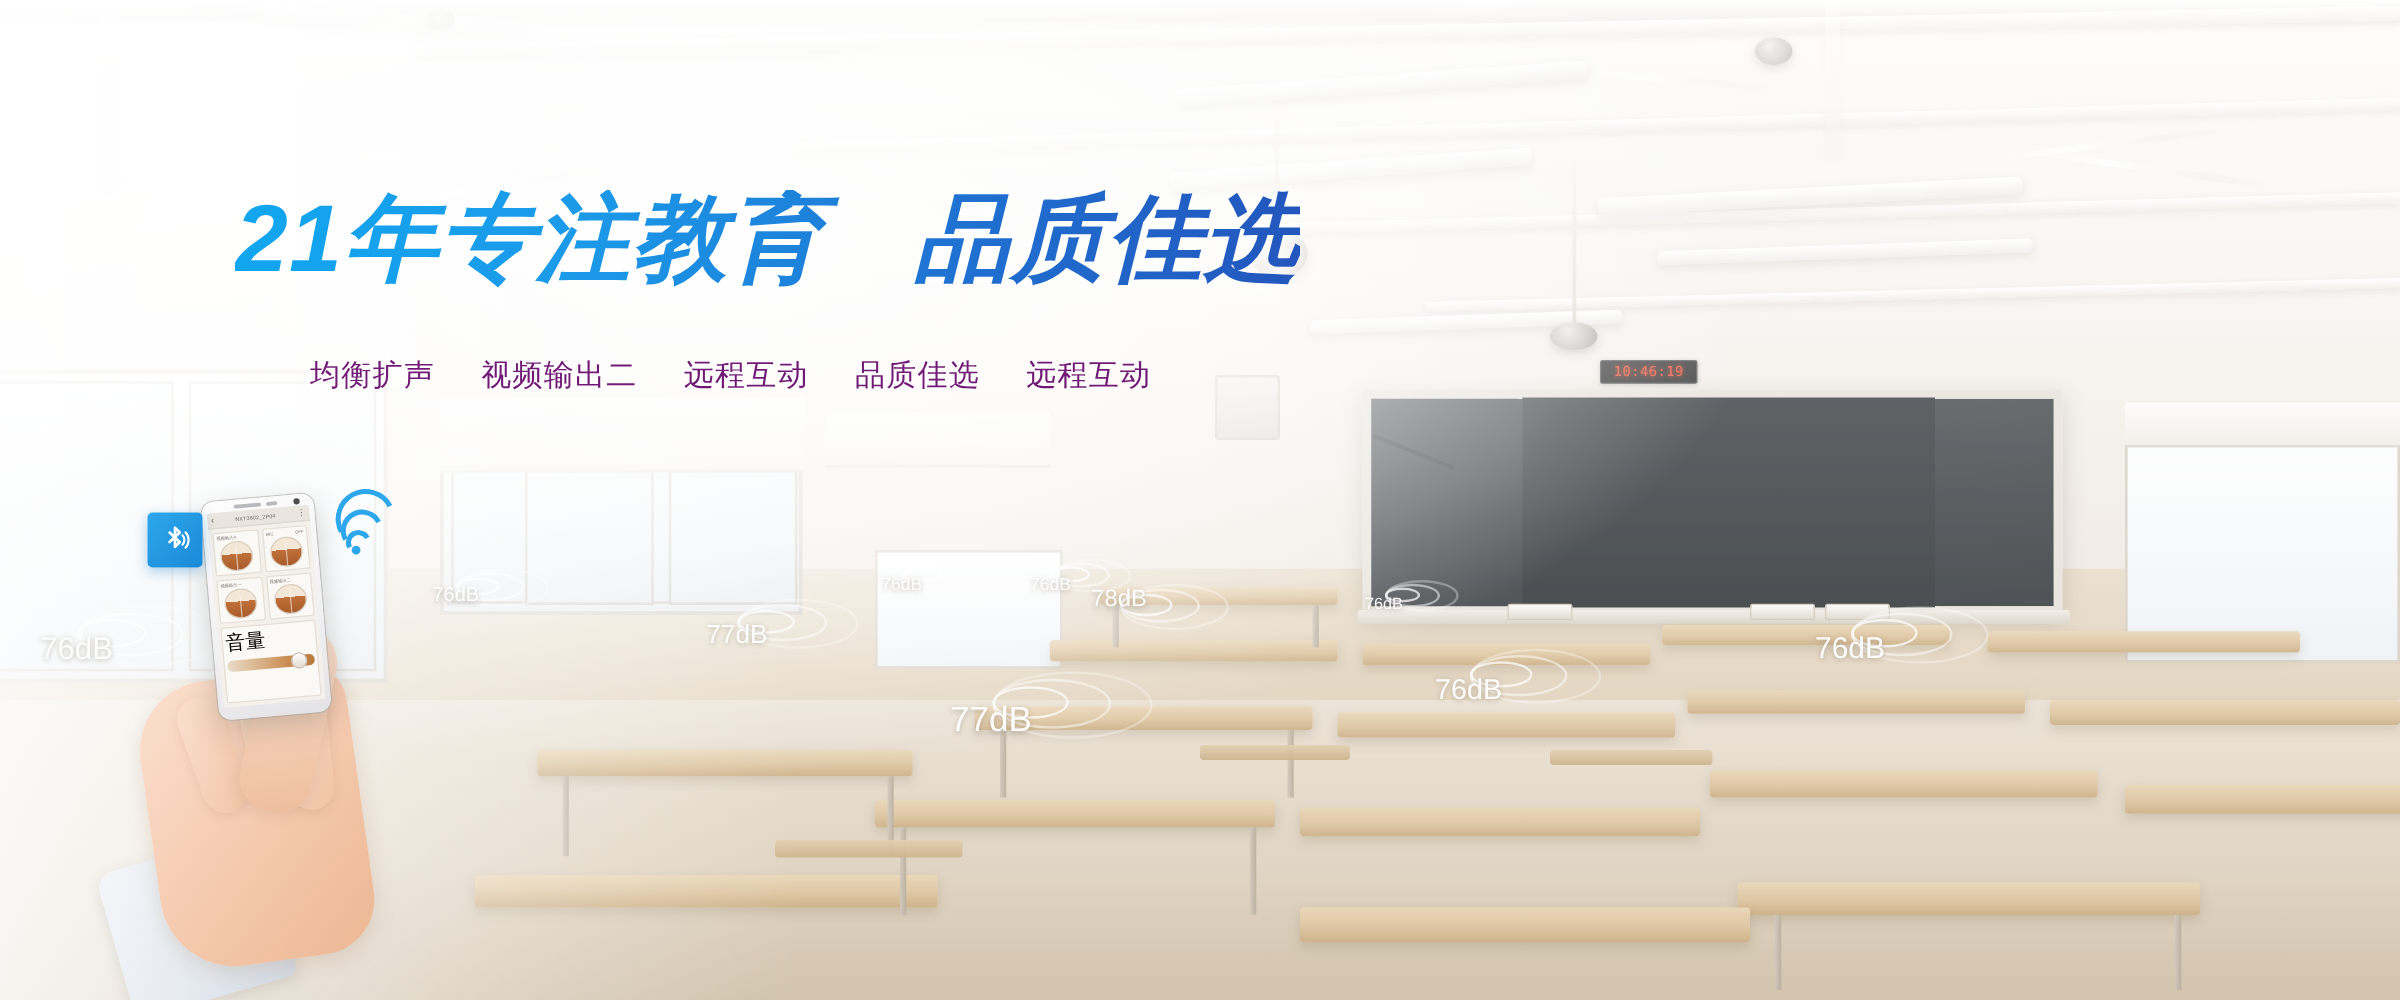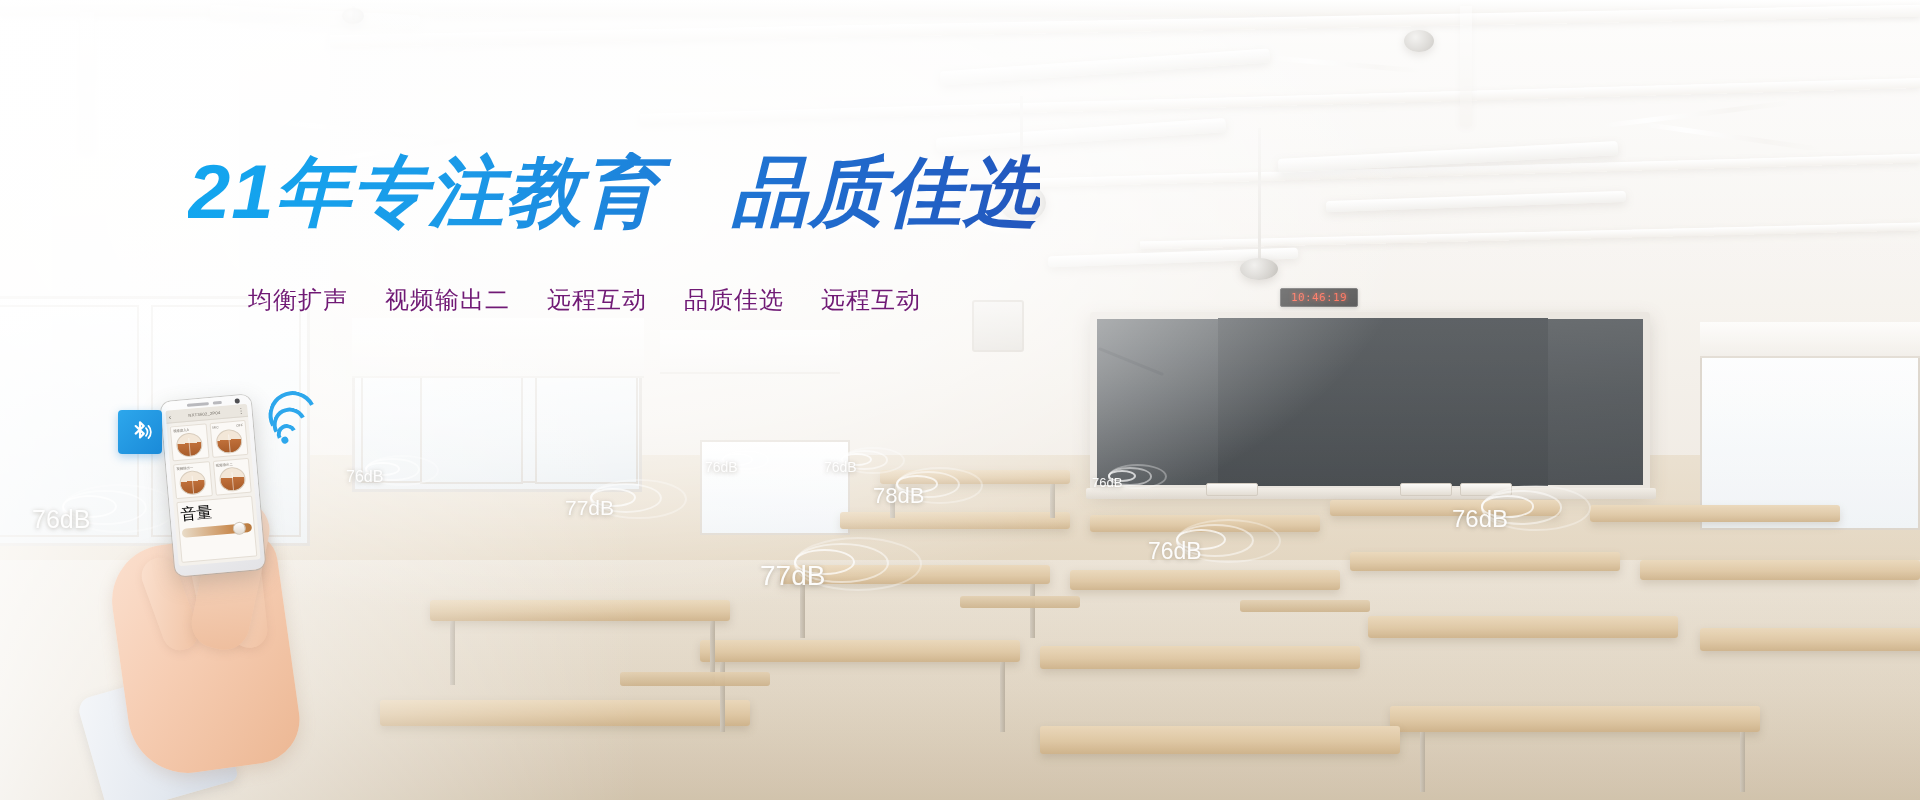--- a/index.html
+++ b/index.html
@@ -528,21 +528,21 @@
         <span class="ripple r2" style="width: 47.6px; height: 19.992px; top: 450.432px; position: absolute; left: 721.8px; transform: none;"></span>
         <span class="ripple r3" style="width: 64.4px; height: 27.048px; top: 447.408px; position: absolute; left: 721.8px; transform: none;"></span>
         <span class="db-label" style="left: 705px; top: 459px; font-size: 14px;">76dB</span>
         <span class="ripple r1" style="width: 30.8px; height: 12.936px; top: 453.456px; position: absolute; left: 840.8px; transform: none;"></span>
         <span class="ripple r2" style="width: 47.6px; height: 19.992px; top: 450.432px; position: absolute; left: 840.8px; transform: none;"></span>
         <span class="ripple r3" style="width: 64.4px; height: 27.048px; top: 447.408px; position: absolute; left: 840.8px; transform: none;"></span>
         <span class="db-label" style="left: 824px; top: 459px; font-size: 14px;">76dB</span>
         <span class="ripple r1" style="width: 41.8px; height: 17.556px; top: 475.476px; position: absolute; left: 895.8px; transform: none;"></span>
         <span class="ripple r2" style="width: 64.6px; height: 27.132px; top: 471.372px; position: absolute; left: 895.8px; transform: none;"></span>
         <span class="ripple r3" style="width: 87.4px; height: 36.708px; top: 467.268px; position: absolute; left: 895.8px; transform: none;"></span>
-        <span class="db-label" style="left: 873px; top: 483px; font-size: 22px;">78dB</span>
+        <span class="db-label" style="left: 873px; top: 469px; font-size: 19px;">78dB</span>
         <span class="ripple r1" style="width: 61.6px; height: 25.872px; top: 548.912px; position: absolute; left: 793.6px; transform: none;"></span>
         <span class="ripple r2" style="width: 95.2px; height: 39.984px; top: 542.864px; position: absolute; left: 793.6px; transform: none;"></span>
         <span class="ripple r3" style="width: 128.8px; height: 54.096px; top: 536.816px; position: absolute; left: 793.6px; transform: none;"></span>
         <span class="db-label" style="left: 760px; top: 560px; font-size: 28px;">77dB</span>
         <span class="ripple r1" style="width: 28.6px; height: 12.012px; top: 469.852px; position: absolute; left: 1107.6px; transform: none;"></span>
         <span class="ripple r2" style="width: 44.2px; height: 18.564px; top: 467.044px; position: absolute; left: 1107.6px; transform: none;"></span>
         <span class="ripple r3" style="width: 59.8px; height: 25.116px; top: 464.236px; position: absolute; left: 1107.6px; transform: none;"></span>
         <span class="db-label" style="left: 1092px; top: 475px; font-size: 13px;">76dB</span>
         <span class="ripple r1" style="width: 50.6px; height: 21.252px; top: 528.892px; position: absolute; left: 1175.6px; transform: none;"></span>
         <span class="ripple r2" style="width: 78.2px; height: 32.844px; top: 523.924px; position: absolute; left: 1175.6px; transform: none;"></span>

